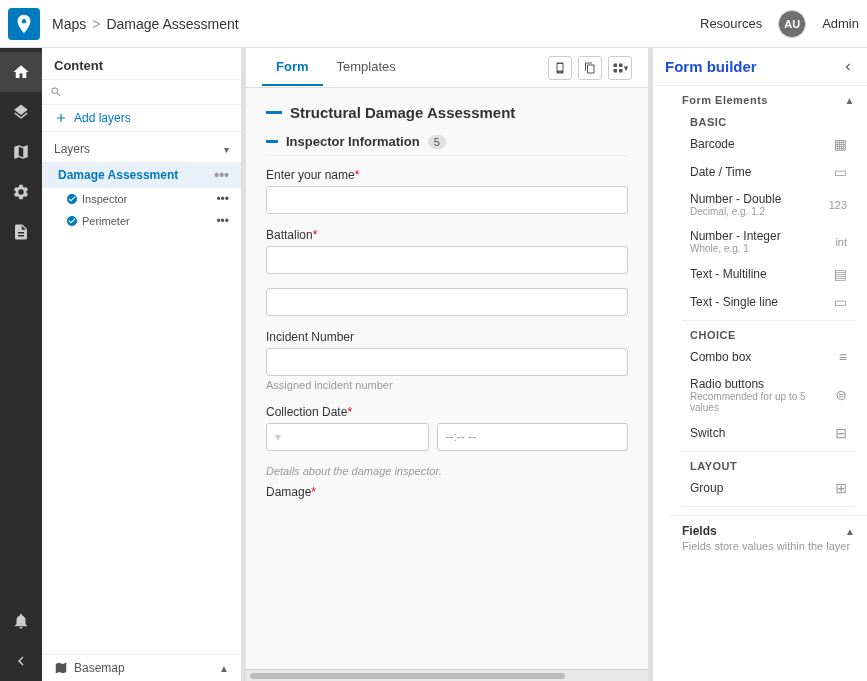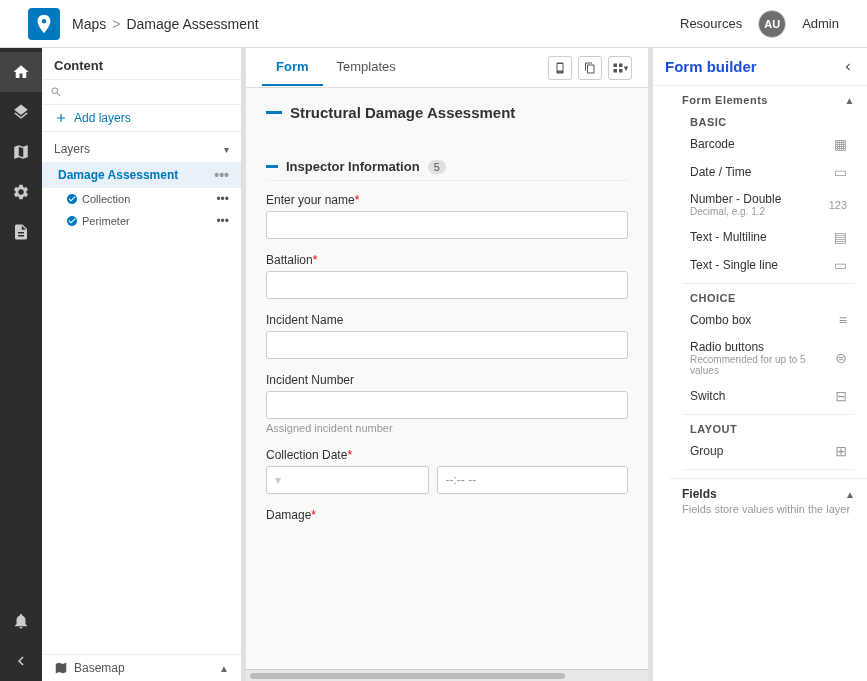--- a/index.html
+++ b/index.html
@@ -1,19 +1,19 @@
 <!DOCTYPE html>
 <html><head>
   <meta charset="utf-8">
   <style>
     * { box-sizing: border-box; margin: 0; padding: 0; }
     body { font-family: 'Segoe UI', Arial, sans-serif; font-size: 13px; background: #f4f4f4; width: 867px; height: 681px; overflow: hidden; display: flex; flex-direction: column; }
 
     
-    .topbar { height: 48px; background: #fff; border-bottom: 1px solid #ddd; display: flex; align-items: center; padding: 0 28px; flex-shrink: 0; }
+    .topbar { height: 48px; background: #fff; border-bottom: 1px solid #ddd; display: flex; align-items: center; padding: 0 8px; flex-shrink: 0; }
     .topbar-logo { width: 32px; height: 32px; background: #0079c1; border-radius: 4px; display: flex; align-items: center; justify-content: center; margin-right: 12px; }
     .topbar-logo svg { width: 22px; height: 22px; fill: white; }
     .topbar-breadcrumb { display: flex; align-items: center; gap: 6px; color: #333; font-size: 14px; }
     .topbar-breadcrumb span.sep { color: #999; }
     .topbar-right { margin-left: auto; display: flex; align-items: center; gap: 16px; }
     .topbar-resources { color: #333; font-size: 13px; cursor: pointer; }
     .topbar-avatar { width: 28px; height: 28px; border-radius: 50%; border: 1px solid #ccc; display: flex; align-items: center; justify-content: center; font-size: 11px; font-weight: bold; color: #fff; background: #6e6e6e; }
     .topbar-admin { color: #333; font-size: 13px; cursor: pointer; }
 
     
@@ -45,21 +45,21 @@
     .middle-panel { flex: 1; display: flex; flex-direction: column; background: #f9f9f9; overflow: hidden; }
     .middle-tabs { background: #fff; border-bottom: 1px solid #ddd; padding: 0 16px; display: flex; align-items: center; justify-content: space-between; height: 40px; flex-shrink: 0; }
     .tabs-left { display: flex; gap: 0; }
     .tab { padding: 10px 14px; font-size: 13px; cursor: pointer; color: #555; border-bottom: 2px solid transparent; }
     .tab.active { color: #0079c1; border-bottom: 2px solid #0079c1; font-weight: 600; }
     .tabs-right { display: flex; align-items: center; gap: 6px; }
     .tab-icon-btn { width: 24px; height: 24px; display: flex; align-items: center; justify-content: center; cursor: pointer; color: #555; border: 1px solid #ccc; border-radius: 3px; background: #fff; font-size: 12px; }
 
     
     .form-area { flex: 1; overflow-y: auto; padding: 16px 20px; }
-    .form-title-row { display: flex; align-items: center; gap: 8px; margin-bottom: 32px; }
+    .form-title-row { display: flex; align-items: center; gap: 8px; margin-bottom: 7px; }
     .form-title-icon { width: 16px; height: 3px; background: #0079c1; display: inline-block; }
     .form-title-text { font-size: 15px; font-weight: 600; color: #333; }
 
     .section-header-row { display: flex; align-items: center; gap: 8px; margin-bottom: 12px; padding: 6px 0; border-bottom: 1px solid #eee; }
     .section-indicator { width: 12px; height: 3px; background: #0079c1; display: inline-block; }
     .section-title { font-size: 13px; font-weight: 600; color: #333; }
     .section-count { font-size: 11px; background: #e0e0e0; border-radius: 8px; padding: 1px 6px; color: #555; }
 
     .field-block { margin-bottom: 14px; }
     .field-label { font-size: 12px; color: #333; margin-bottom: 4px; }
@@ -190,21 +190,21 @@
       </div>
       <div class="layer-item active">
         <span>Damage Assessment</span>
         <span class="dots">•••</span>
       </div>
       <div class="sub-layer">
         <span style="display:flex;align-items:center;gap:4px;">
           <svg width="12" height="12" viewBox="0 0 24 24" fill="#0079c1">
               <path d="M12 2C6.48 2 2 6.48 2 12s4.48 10 10 10 10-4.48 10-10S17.52 2 12 2zm-2 15l-5-5 1.41-1.41L10 14.17l7.59-7.59L19 8l-9 9z"></path>
             </svg>
-          <span>Collection</span>
+          <span>Inspector</span>
         </span>
         <span class="dots" style="font-size:12px;">•••</span>
       </div>
       <div class="sub-layer">
         <span style="display:flex;align-items:center;gap:4px;">
           <svg width="12" height="12" viewBox="0 0 24 24" fill="#0079c1">
               <path d="M12 2C6.48 2 2 6.48 2 12s4.48 10 10 10 10-4.48 10-10S17.52 2 12 2zm-2 15l-5-5 1.41-1.41L10 14.17l7.59-7.59L19 8l-9 9z"></path>
             </svg>
           <span>Perimeter</span>
         </span>
@@ -272,21 +272,20 @@
       </div>
 
       <div class="field-block">
         <div class="field-label">
           <span>Battalion</span><span class="req">*</span>
         </div>
         <input class="field-input" type="text" style="">
       </div>
 
       <div class="field-block">
-        <div class="field-label">Incident Name</div>
         <input class="field-input" type="text" style="">
       </div>
 
       <div class="field-block">
         <div class="field-label">Incident Number</div>
         <input class="field-input" type="text" style="">
         <div class="field-hint">Assigned incident number</div>
       </div>
 
       <div class="field-block">
@@ -294,20 +293,21 @@
           <span>Collection Date</span><span class="req">*</span>
         </div>
         <div class="field-row">
           <div class="field-input-date">
             <span style="color:#ccc;font-size:12px;">▾</span>
           </div>
           <div class="field-input-time">--:--  --</div>
         </div>
       </div>
 
+      <div class="section-note">Details about the damage inspector.</div>
 
       <div class="damage-label">
         <span>Damage</span><span class="req">*</span>
       </div>
     </div>
 
     <div class="bottom-scroll-bar">
       <div class="scroll-thumb"></div>
     </div>
   </div>
@@ -338,20 +338,27 @@
           <span class="el-icon">▭</span>
         </div>
         <div class="form-element-item">
           <span style="display:flex;flex-direction:column;">
             <span>Number - Double</span>
             <span style="font-size:10px;color:#999;">Decimal, e.g. 1.2</span>
           </span>
           <span class="el-icon" style="font-size:11px;">123</span>
         </div>
         <div class="form-element-item">
+          <span style="display:flex;flex-direction:column;">
+            <span>Number - Integer</span>
+            <span style="font-size:10px;color:#999;">Whole, e.g. 1</span>
+          </span>
+          <span class="el-icon" style="font-size:11px;">int</span>
+        </div>
+        <div class="form-element-item">
           <span>Text - Multiline</span>
           <span class="el-icon">▤</span>
         </div>
         <div class="form-element-item">
           <span>Text - Single line</span>
           <span class="el-icon">▭</span>
         </div>
         <div class="section-divider"></div>
 
         <div class="choice-divider">CHOICE</div>

